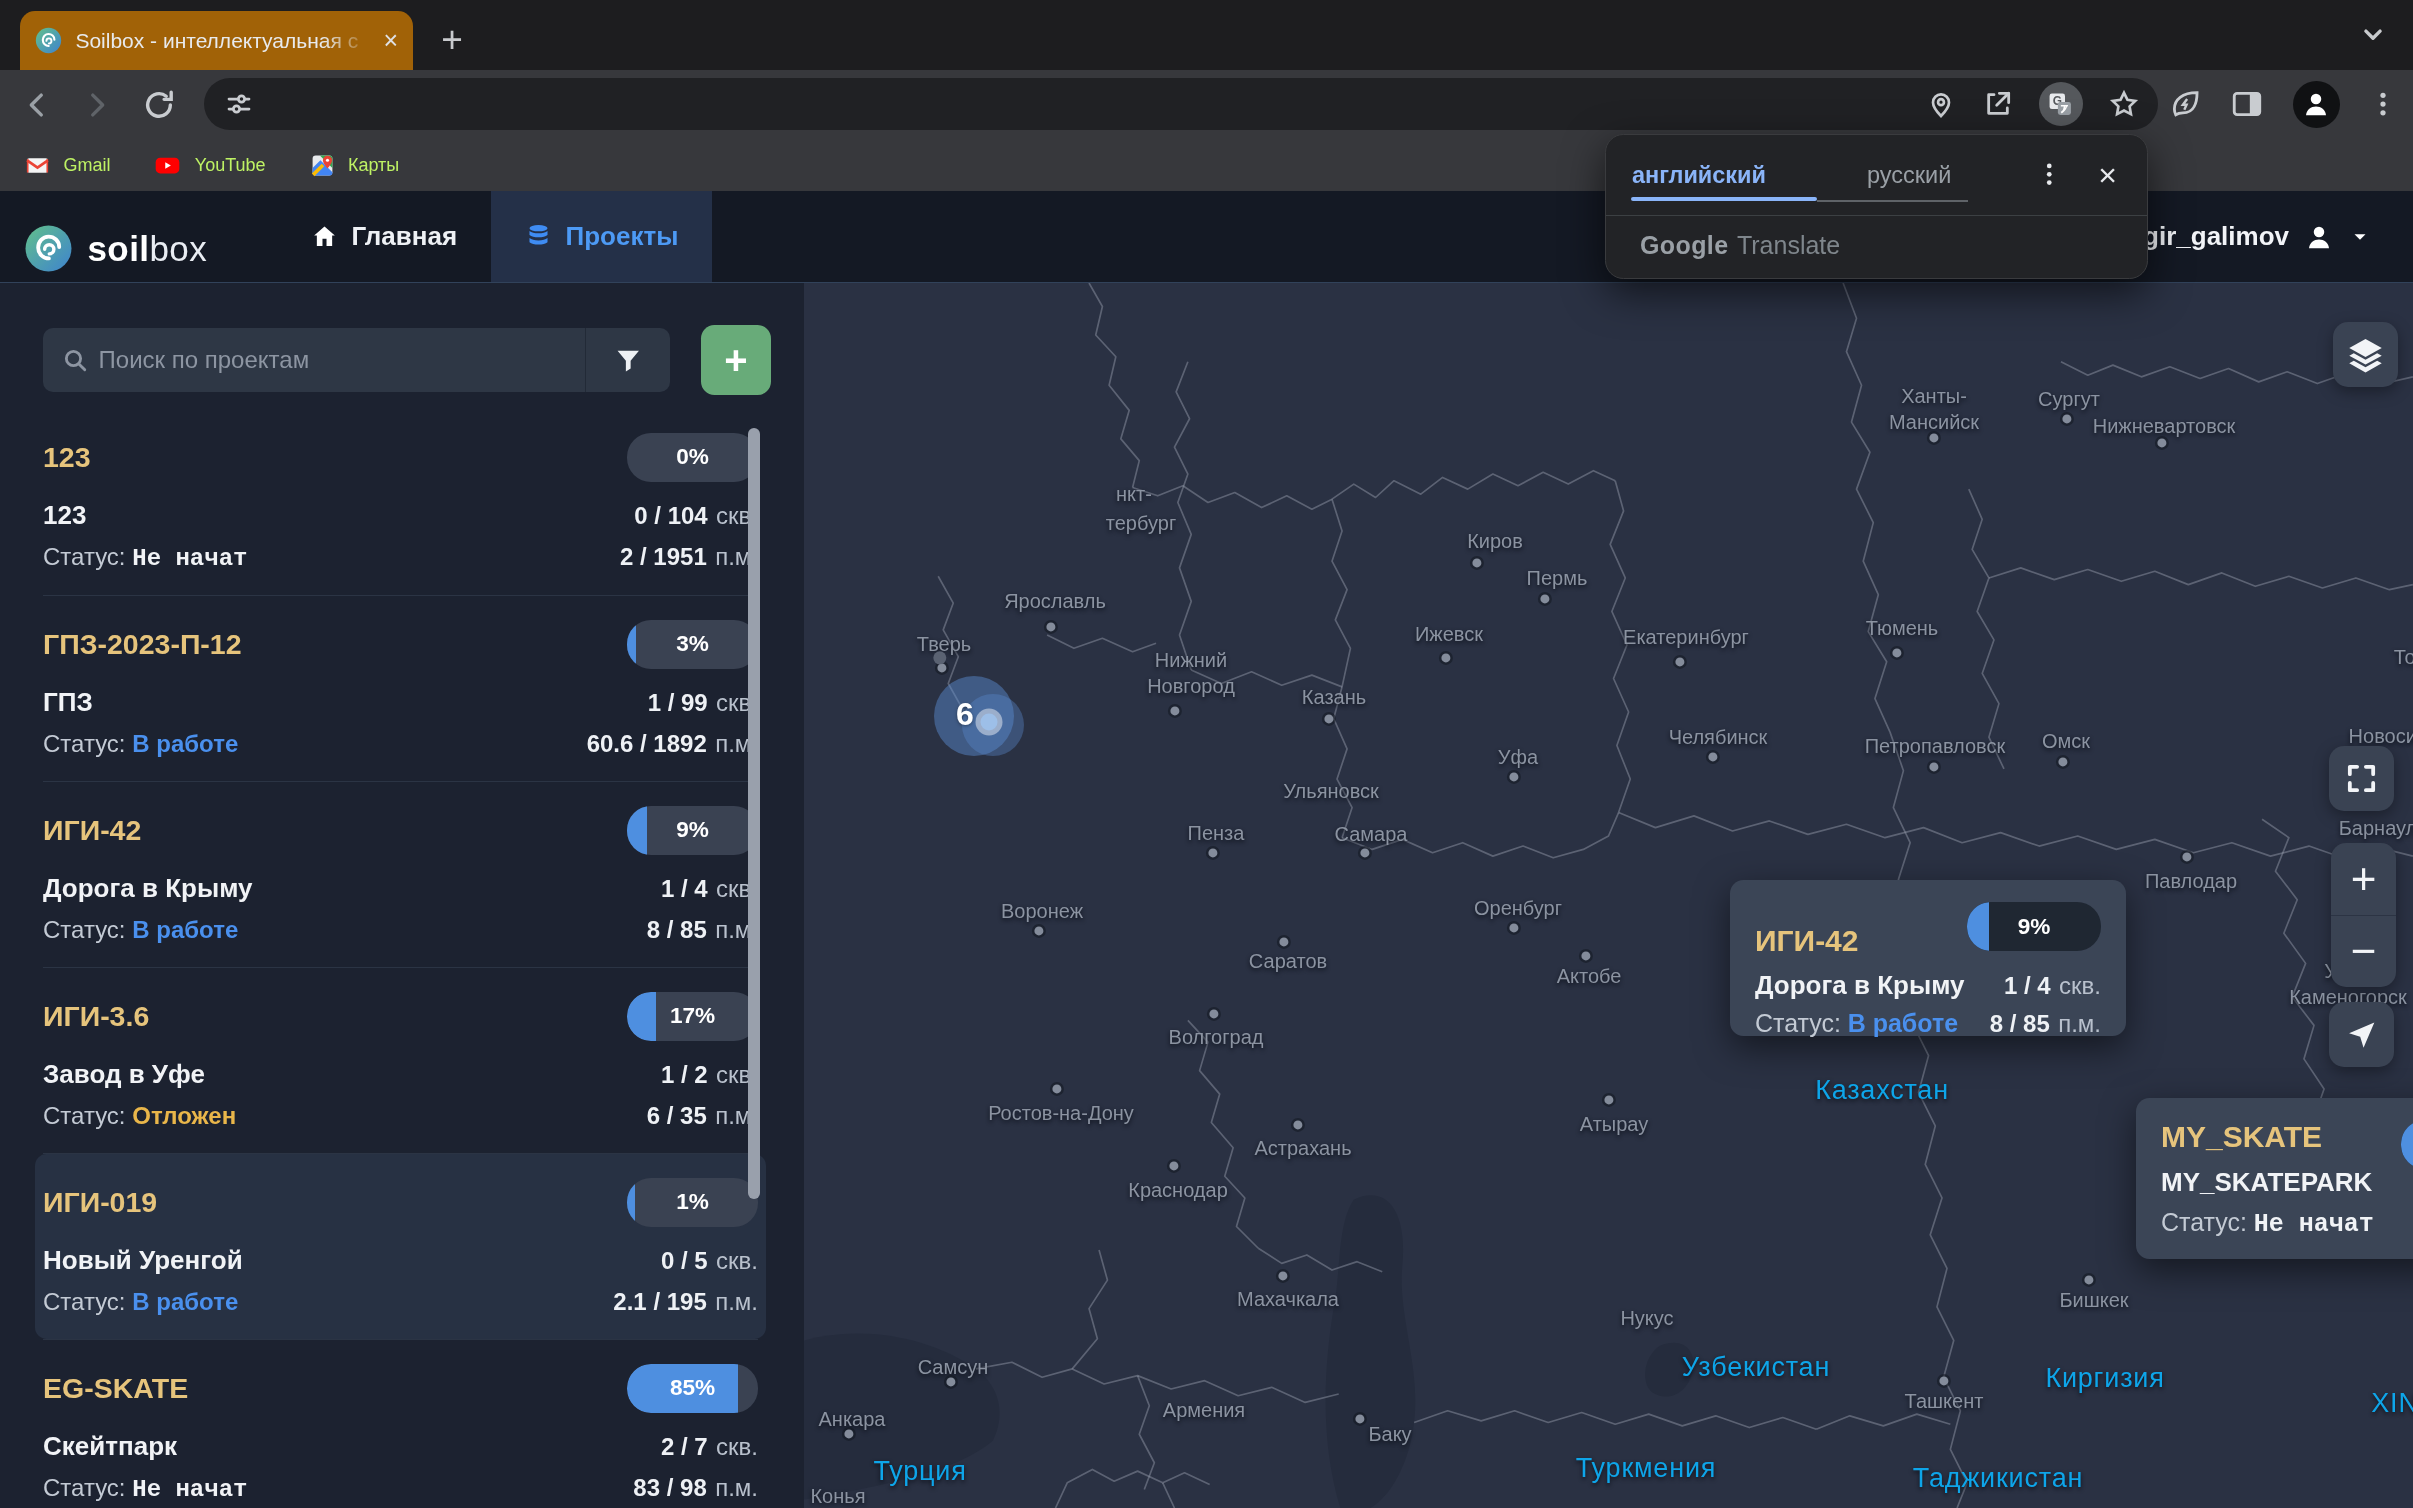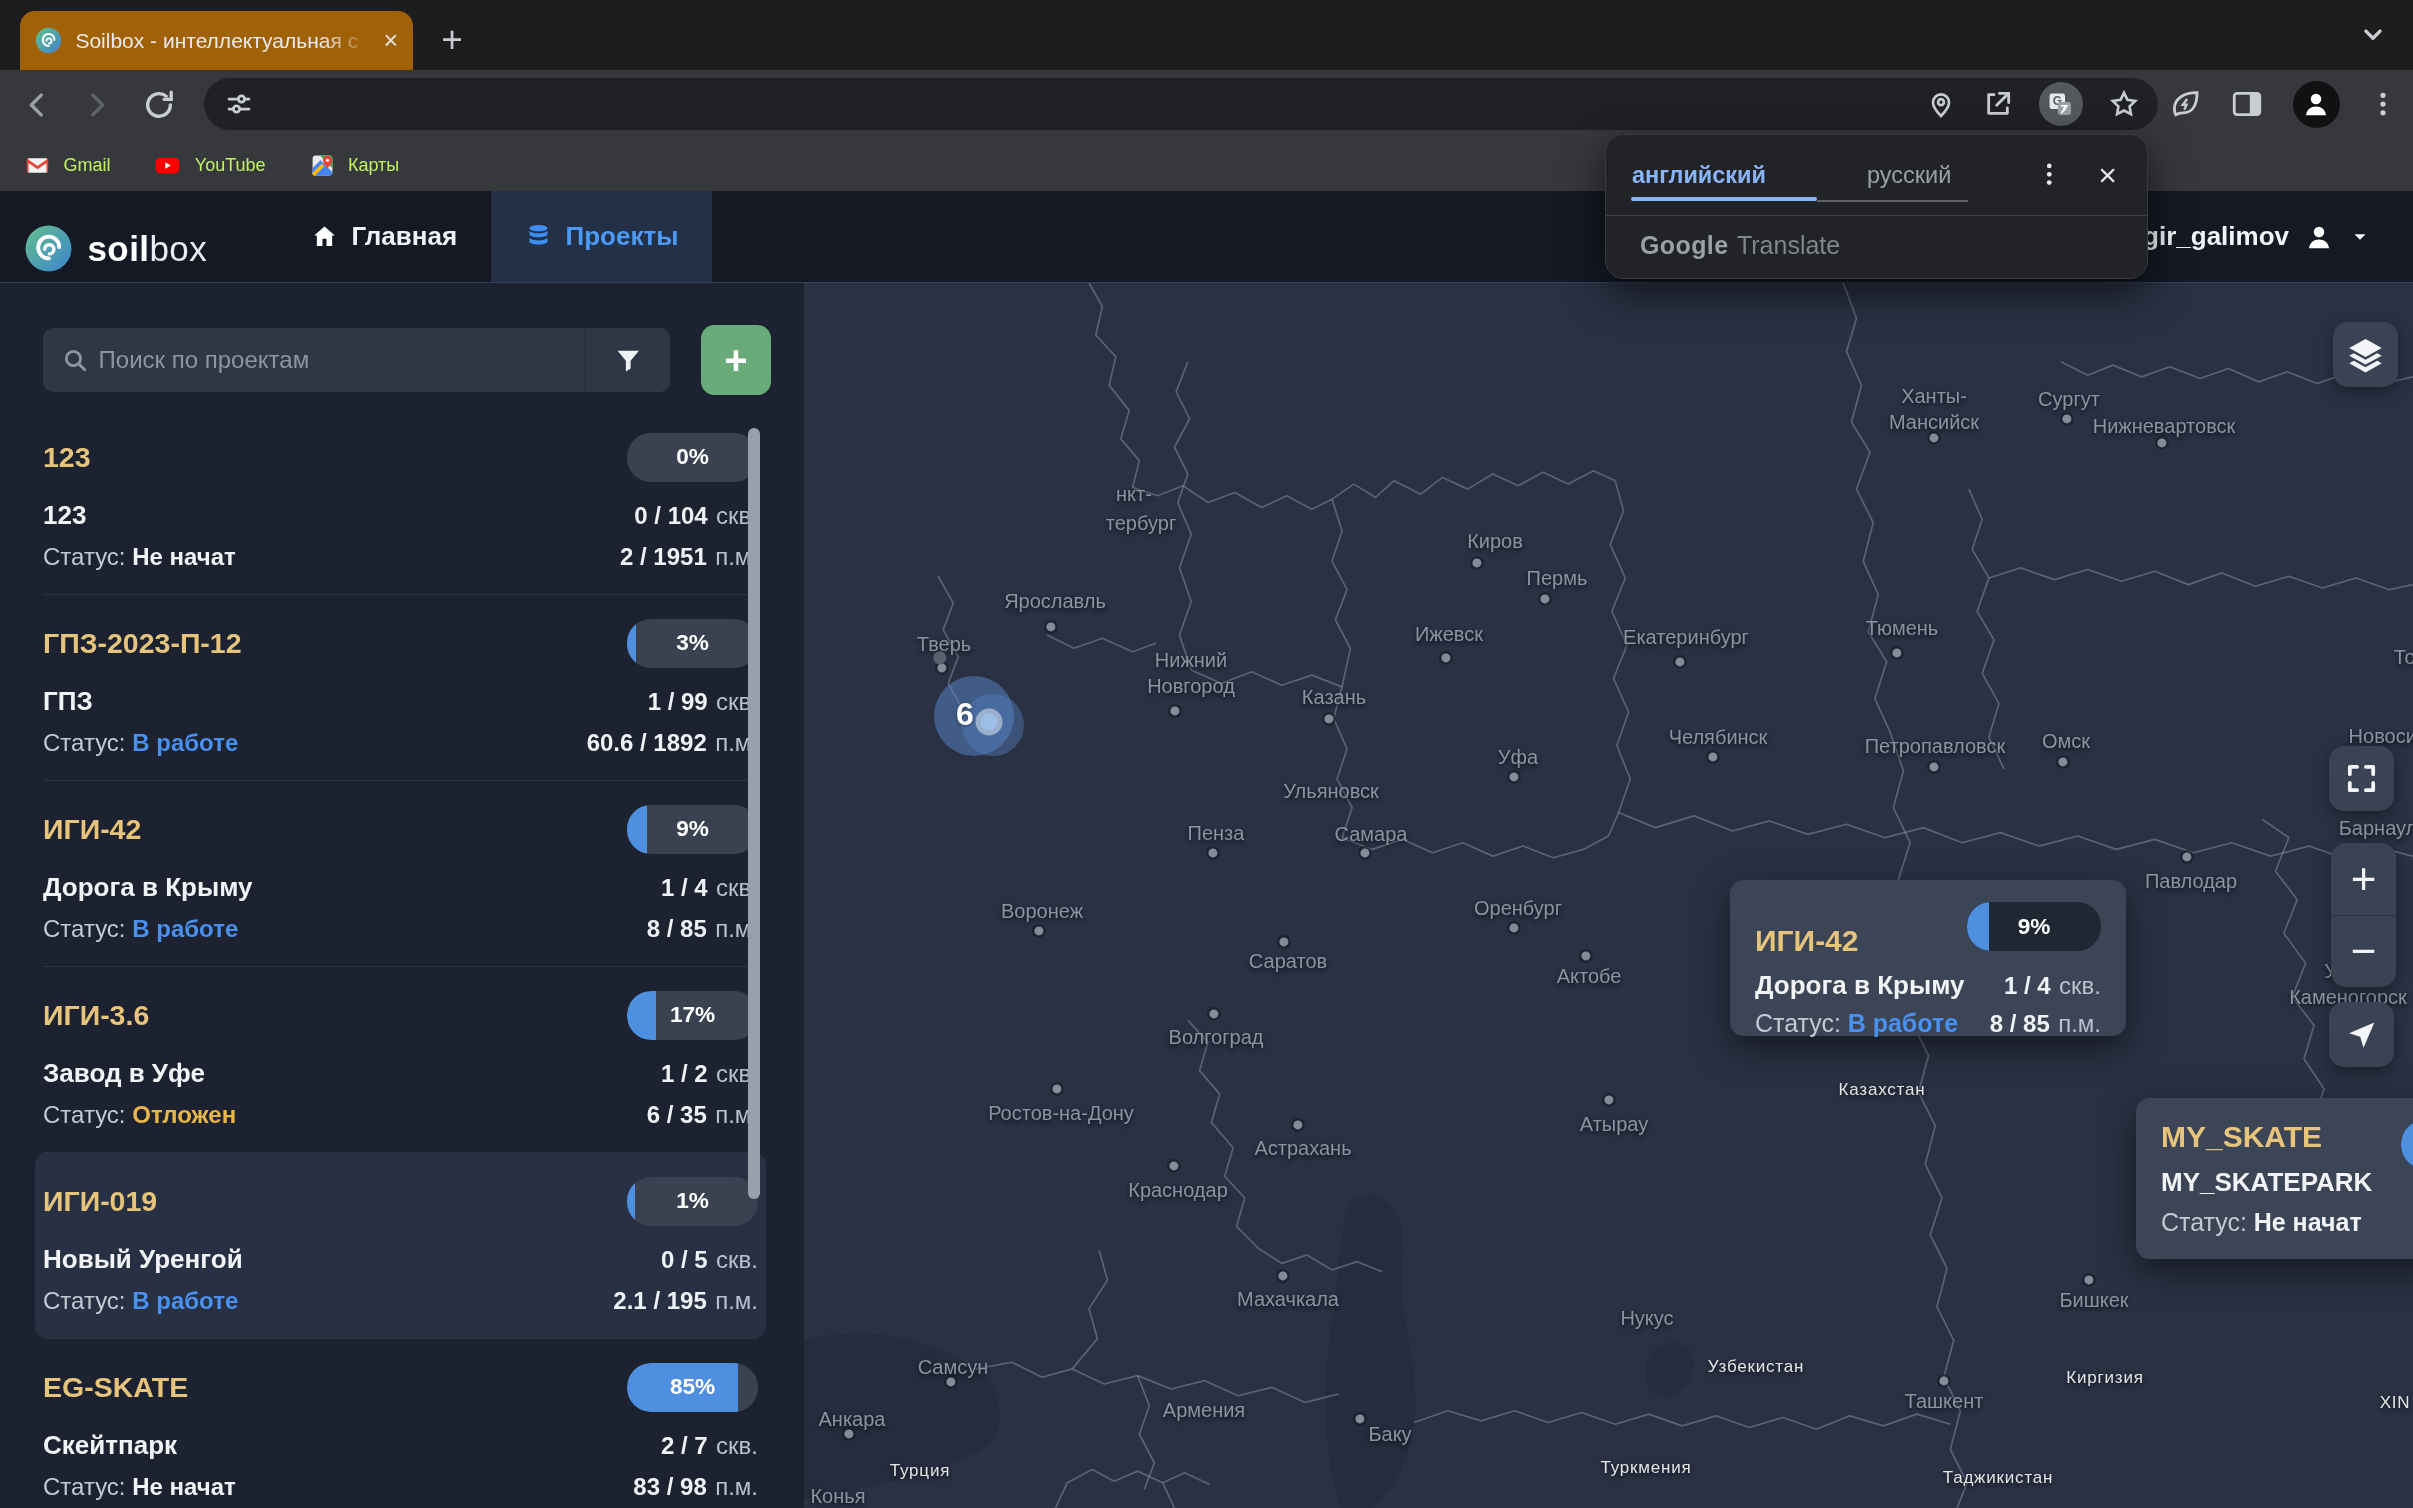--- a/index.html
+++ b/index.html
@@ -82,29 +82,29 @@
   .badge .badge-text{position:absolute;inset:0;display:flex;align-items:center;justify-content:center;
     color:#fff;font-size:22.6px;font-weight:700;}
   .card-mid,.card-bot{display:flex;justify-content:space-between;align-items:baseline;}
   .card-mid{margin-top:18.4px;}
   .card-bot{margin-top:11.7px;}
   .card-name{color:#f1f3f6;font-size:26px;font-weight:700;}
   .stat .num{color:#eef1f5;font-size:24px;font-weight:700;}
   .stat .unit{color:#b9c1cd;font-size:24px;margin-left:8.4px;}
   .status-line{font-size:24px;color:#c3cad4;}
   .status-value{font-weight:700;margin-left:6.7px;}
-  .st-white{color:#f1f3f6;} .st-blue{color:#4a90ee;} .st-orange{color:#e9b64a;}
+  .st-white{color:#f1f3f6;font-family:Liberation Mono, monospace;} .st-blue{color:#4a90ee;} .st-orange{color:#e9b64a;}
   .scroll-thumb{position:absolute;left:748px;top:145px;width:11.7px;height:771px;background:#99a0ac;border-radius:5.9px;}
 
   
   .map{position:absolute;left:804px;top:92px;width:1609px;height:1225px;background:#2a3143;overflow:hidden;}
   .map-label{position:absolute;transform:translate(-50%,-50%);color:#8b93a1;font-size:20px;text-align:center;
     text-shadow:0 1.7px 4.2px rgba(8,12,20,.85);white-space:nowrap;z-index:2;}
   .map-label span{display:block;line-height:26px;}
-  .map-label.big{font-size:17px;color:#e5e5e5;letter-spacing:0.8px;}
+  .map-label.big{font-size:27px;color:#0ea5e9;letter-spacing:0.8px;}
   .map-dot{position:absolute;width:9.2px;height:9.2px;border-radius:50%;background:#848c9b;
     box-shadow:0 0 0 2.5px rgba(18,23,33,.55);transform:translate(-50%,-50%);z-index:2;}
   .halo{position:absolute;border-radius:50%;background:rgba(90,138,205,.48);transform:translate(-50%,-50%);z-index:3;}
   .cluster-count{position:absolute;transform:translate(-50%,-50%);color:#fff;font-size:32px;font-weight:700;
     z-index:4;text-shadow:0 1.7px 3.4px rgba(0,0,0,.4);}
   .cluster-dot{position:absolute;width:17px;height:17px;border-radius:50%;background:#9dbfe8;
     box-shadow:0 0 0 5px rgba(255,255,255,.45);transform:translate(-50%,-50%);z-index:4;}
   .dark-dot{position:absolute;width:13.4px;height:13.4px;border-radius:50%;background:#5a6272;
     transform:translate(-50%,-50%);z-index:2;}
   .map-popup{position:absolute;background:#3b4556;border-radius:13.4px;box-shadow:0 11.7px 34px rgba(0,0,0,.5);

